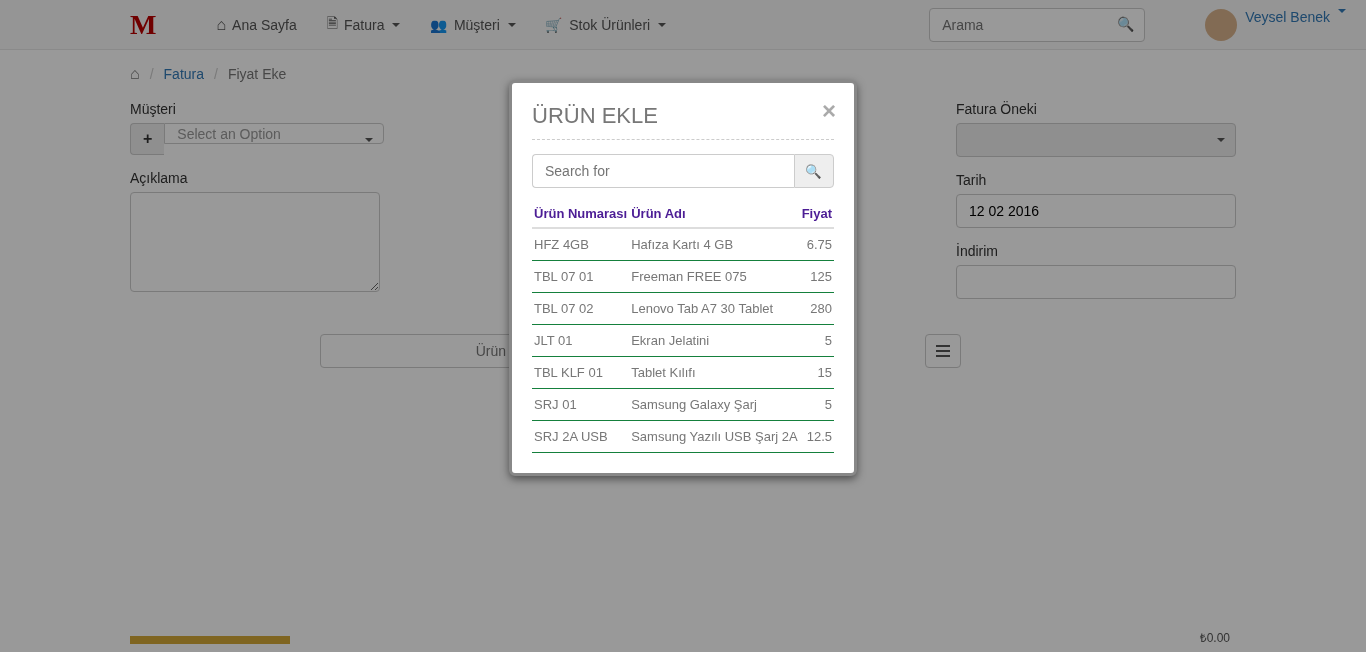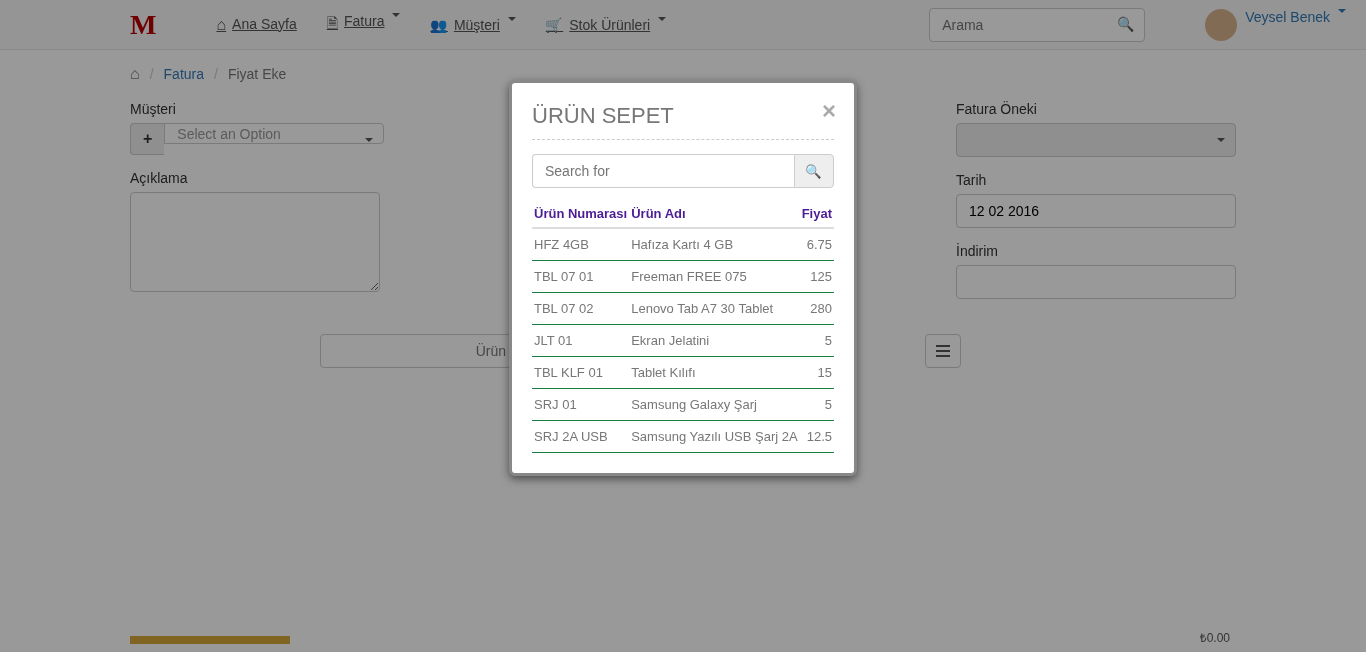--- a/index.html
+++ b/index.html
@@ -24,25 +24,25 @@
 .logo {
   font-family: "Old English Text MT", serif;
   font-weight: bold;
   font-size: 28px;
   color: #b00;
   margin-right: 60px;
 }
 .nav-items { display: flex; gap: 30px; align-items: center; }
 .nav-item {
   display: flex;
+  align-items: center;
   gap: 6px;
   color: #555;
   cursor: pointer;
   font-size: 14px;
-  text-decoration: underline;
 }
 .nav-item .caret {
   display: inline-block;
   width: 0; height: 0;
   border-left: 4px solid transparent;
   border-right: 4px solid transparent;
   border-top: 4px solid #555;
   margin-left: 2px;
 }
 .nav-right {
@@ -420,21 +420,21 @@
   </div>
 
 </div>
 
 <div class="bottom-strip"></div>
 <div class="total-footer">₺0.00</div>
 
 <div class="overlay"></div>
 <div class="modal">
   <div class="modal-close">×</div>
-  <h2 class="modal-title">ÜRÜN SEPET</h2>
+  <h2 class="modal-title">ÜRÜN EKLE</h2>
   <div class="modal-search">
     <input type="text" placeholder="Search for" style="">
     <button><span class="i-search"></span></button>
   </div>
   <table class="modal-table">
     <thead>
       <tr>
         <th>Ürün Numarası</th>
         <th>Ürün Adı</th>
         <th>Fiyat</th>

